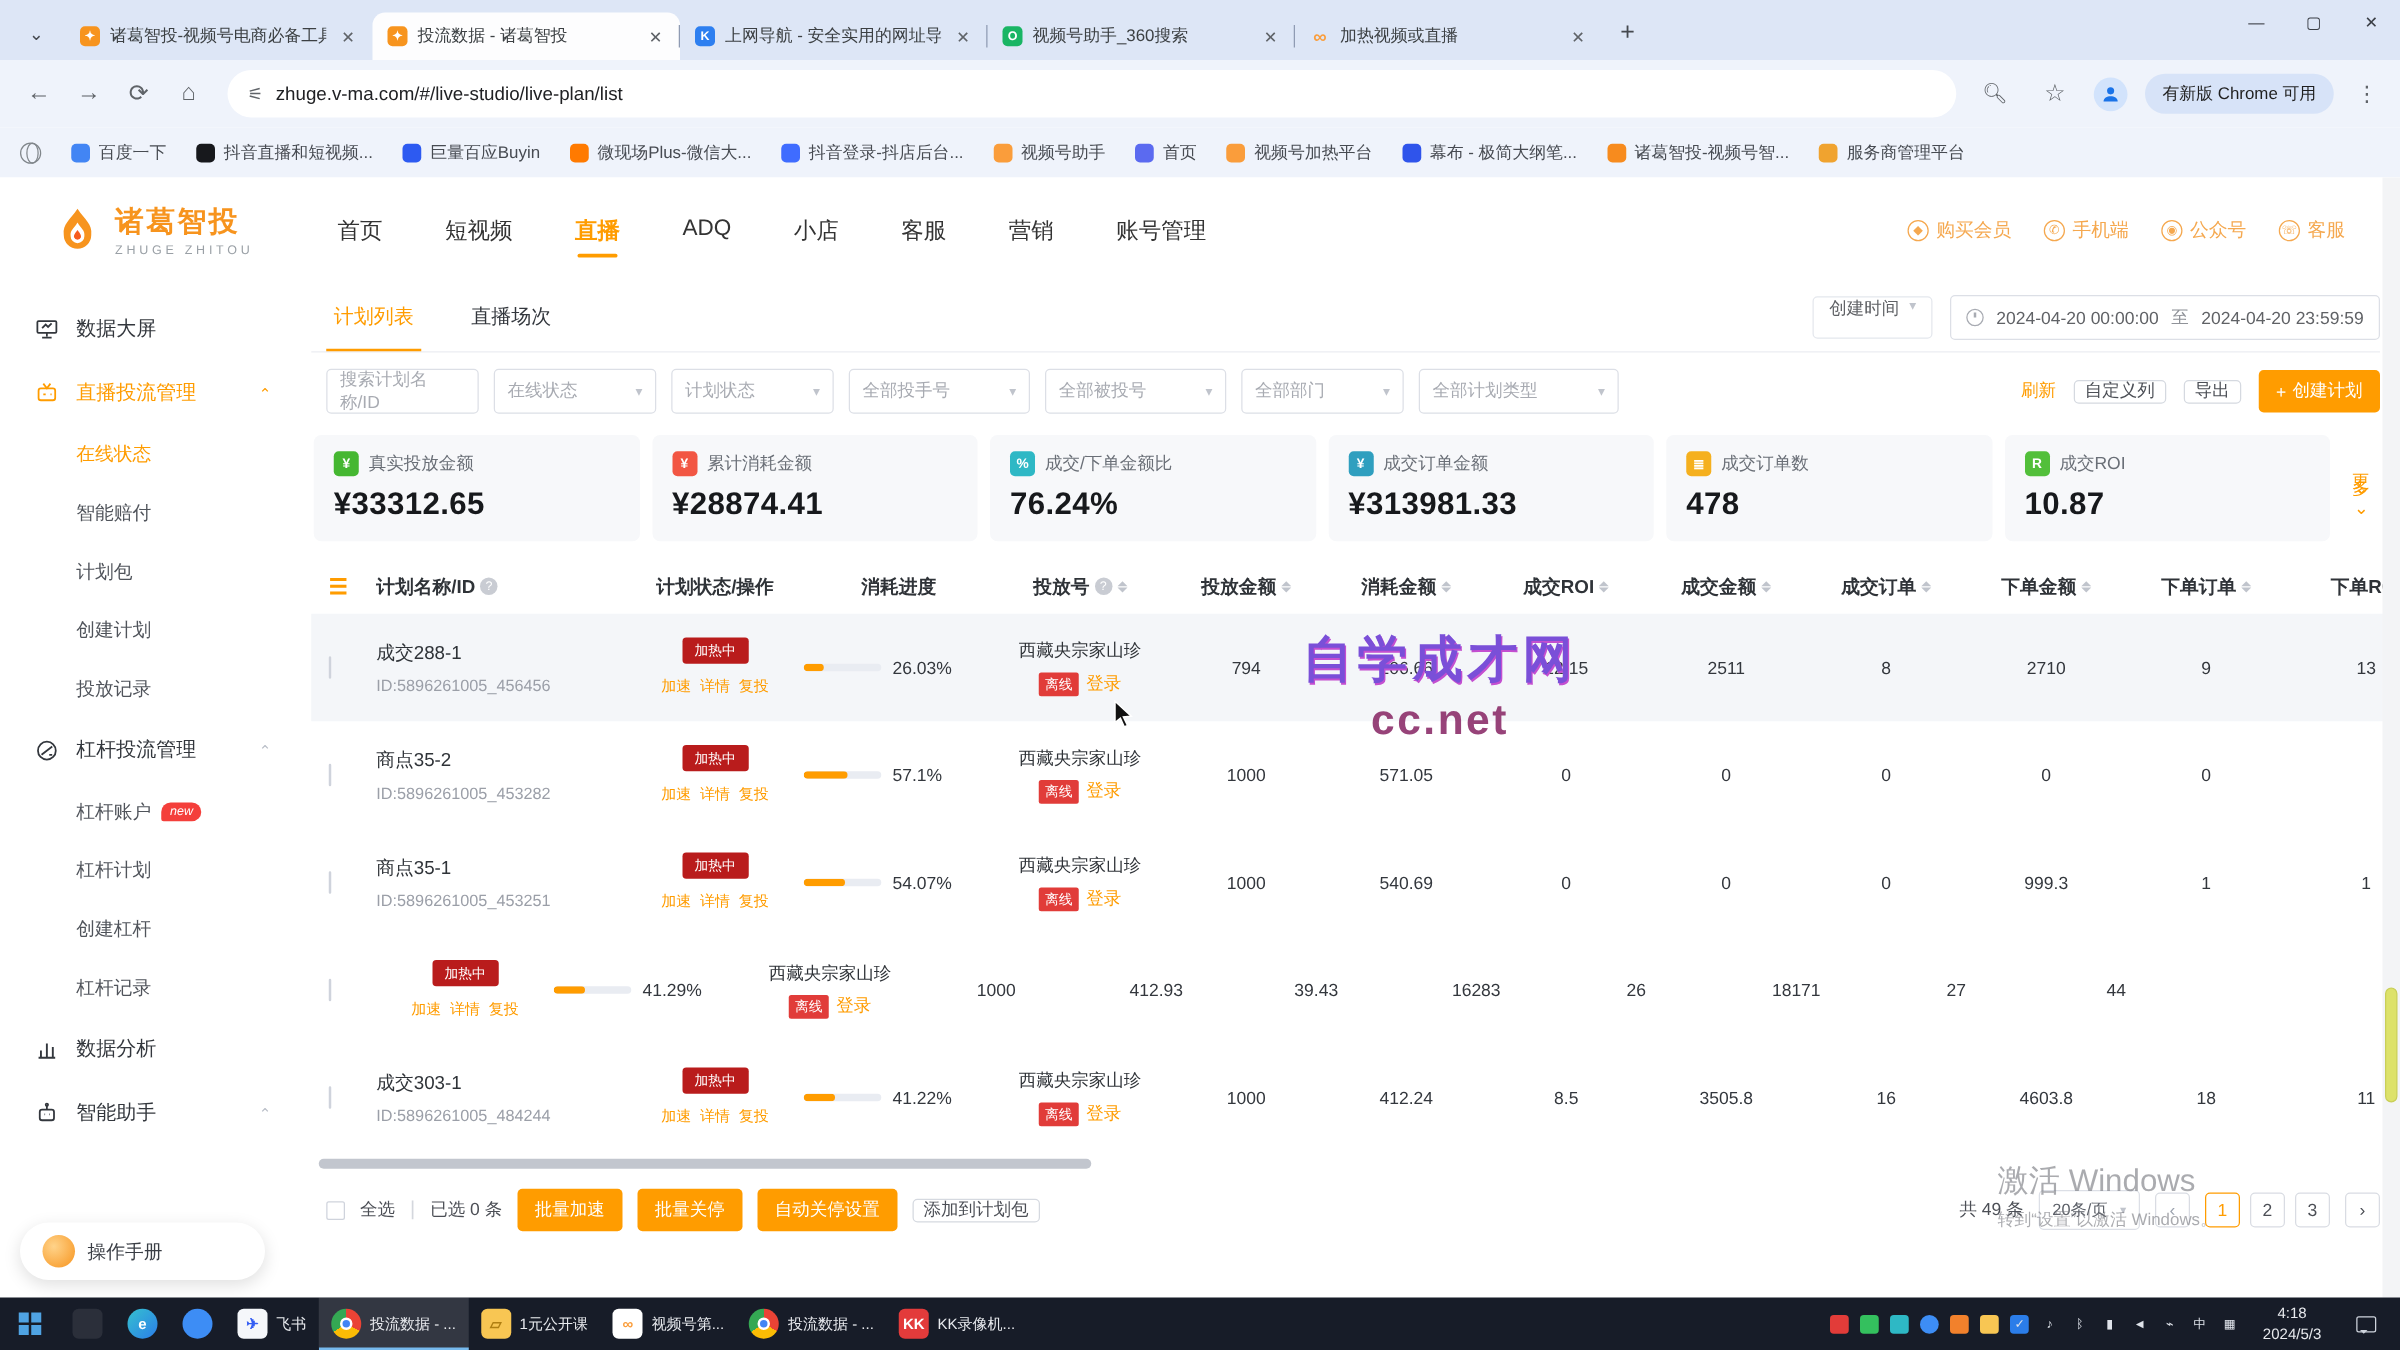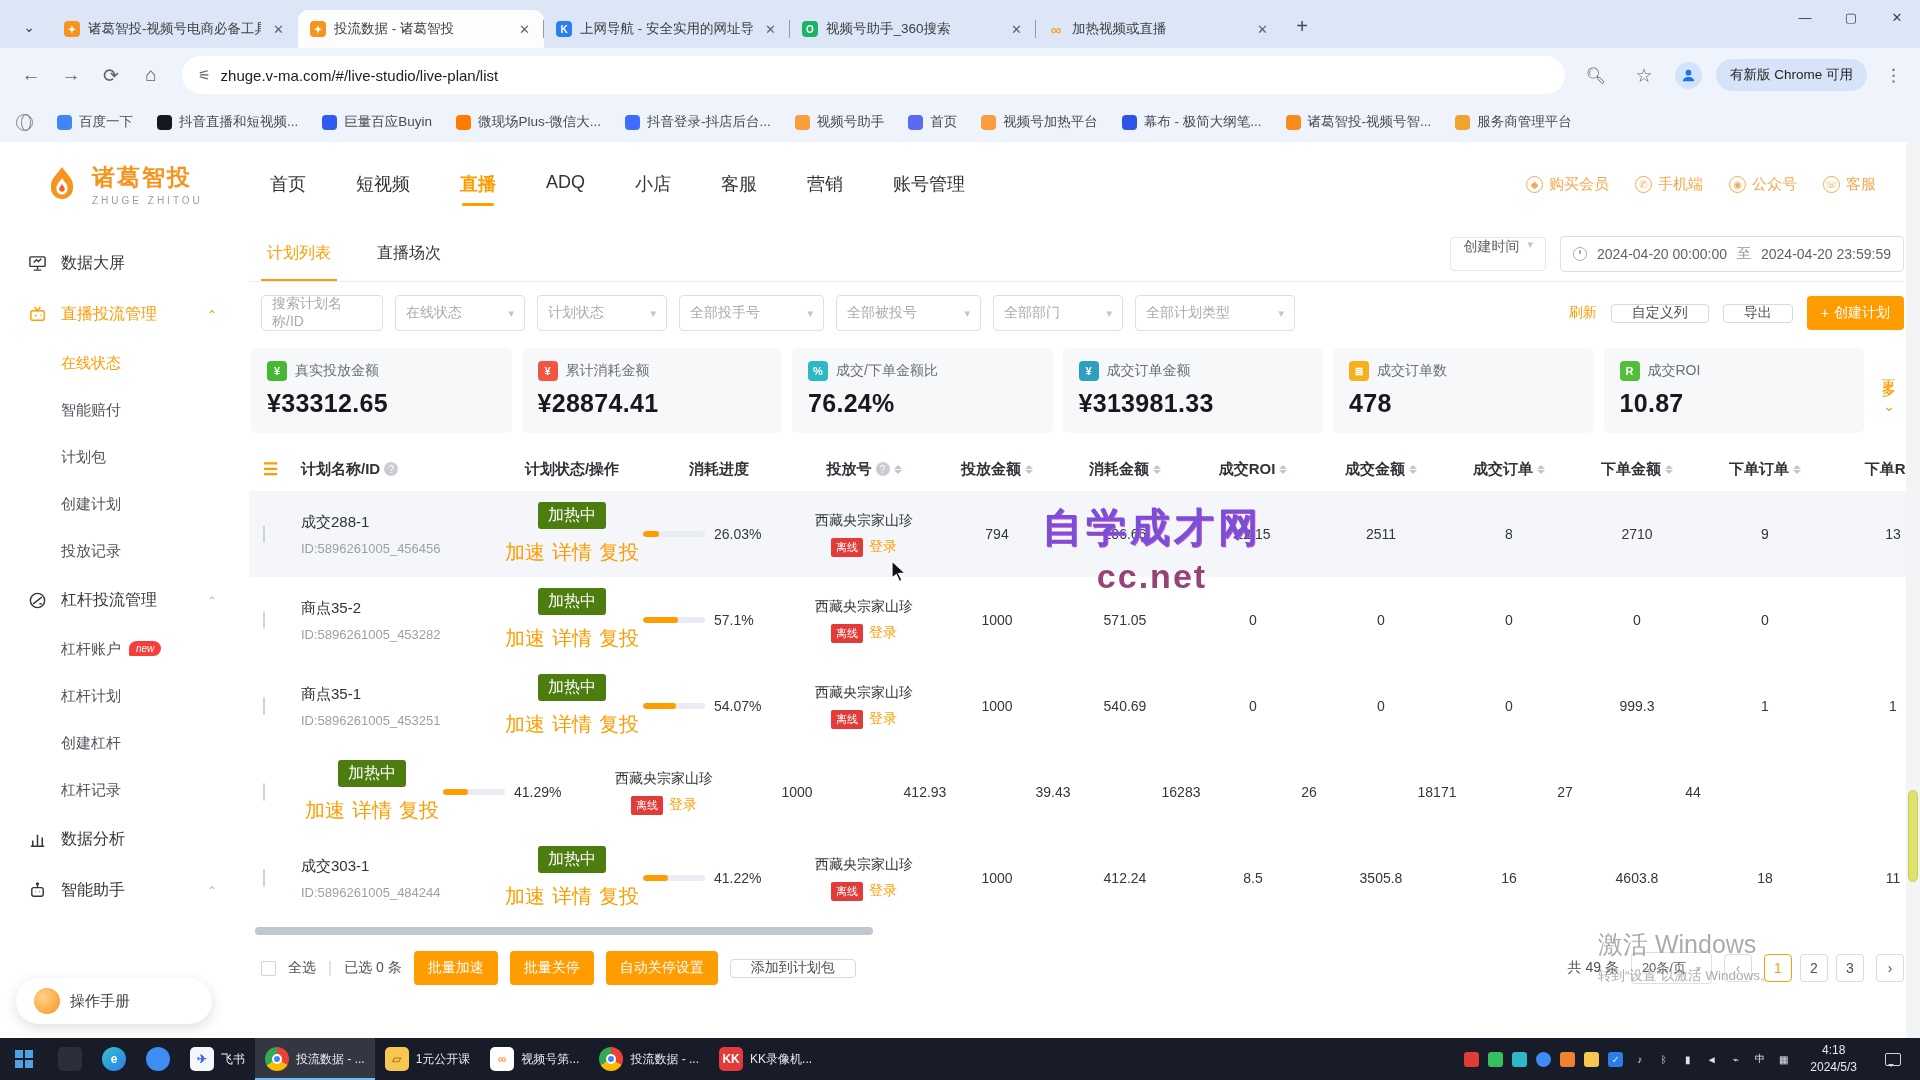--- a/index.html
+++ b/index.html
@@ -74,21 +74,21 @@
   .sortdd { display:flex; align-items:flex-start; gap:8px; font-size:14px; color:#606266; border:1px solid #e4e7ed; border-radius:4px; height:34px; padding:0 12px; background:#fff; }
   .daterange { display:flex; align-items:center; gap:10px; border:1px solid #dcdfe6; border-radius:4px; height:36px; padding:0 12px; font-size:14px; color:#606266; background:#fff; }
   .clockic { width:14px; height:14px; border:1.5px solid #a8abb2; border-radius:50%; position:relative; }
   .clockic::after { content:""; position:absolute; left:5px; top:2px; width:1.5px; height:4px; background:#a8abb2; }
 
   .filter-row { display:flex; align-items:center; gap:12px; padding:13px 0 13px 12px; }
   .f-input { height:36px; border:1px solid #dcdfe6; border-radius:4px; display:flex; align-items:center; padding:0 10px; font-size:14px; color:#a8abb2; background:#fff; justify-content:space-between; gap:8px; }
   .f-input .dd { color:#c0c4cc; font-size:11px; }
   .fr-right { margin-left:auto; display:flex; align-items:center; gap:14px; }
   .lnk { color:#ff9c00; font-size:14px; }
-  .btn-w { height:19px; border:1px solid #d5d9e0; border-radius:4px; background:#fff; color:#4c4f56; font-size:14px; display:flex; align-items:center; padding:0 20px; }
+  .btn-w { height:19px; border:1px solid #d5d9e0; border-radius:4px; background:#fff; color:#4c4f56; font-size:14px; display:flex; align-items:center; padding:0 8px; }
   .btn-o { height:34px; border-radius:4px; background:#ff9c00; color:#fff; font-size:14px; display:flex; align-items:center; padding:0 14px; gap:5px; }
 
   .stats-row { display:flex; gap:10px; padding:4px 0 4px 2px; align-items:stretch; }
   .stat { flex:1; background:#f7f8fa; border-radius:6px; padding:13px 16px 15px; }
   .stat .h { display:flex; align-items:center; gap:8px; font-size:14px; color:#6a6f77; }
   .stat .ic { width:20px; height:20px; border-radius:4px; color:#fff; font-size:11px; font-weight:bold; display:flex; align-items:center; justify-content:center; }
   .stat .v { font-size:25px; font-weight:bold; color:#17191c; margin-top:8px; letter-spacing:.3px; }
   .more-strip { width:30px; flex:none; display:flex; flex-direction:column; align-items:center; justify-content:center; gap:6px; color:#ff9c00; font-size:14px; }
   .more-strip .mt { writing-mode:vertical-lr; letter-spacing:4px; }
 
@@ -107,22 +107,22 @@
   .info-ic { width:14px; height:14px; border-radius:50%; background:#c9ccd3; color:#fff; font-size:10px; display:inline-flex; align-items:center; justify-content:center; font-weight:normal; }
   .sorts { display:inline-flex; flex-direction:column; gap:1px; }
   .sorts i { border:4px solid transparent; display:block; width:0; height:0; }
   .sorts .up { border-bottom-color:#c0c4cc; }
   .sorts .dn { border-top-color:#c0c4cc; }
   .drow { height:86px; font-size:14px; color:#33373d; }
   .drow.hl { background:#f4f6f9; }
   .chk { width:15px; height:15px; border:1px solid #cfd3dc; border-radius:2px; background:#fff; margin-left:14px; }
   .pname { font-size:15px; color:#2f3338; }
   .pid { font-size:13px; color:#9b9fa8; margin-top:9px; }
-  .badge-hot { display:inline-block; background:#4d7c0f; color:#fff; font-size:16px; padding:3px 10px; border-radius:3px; }
-  .ops { margin-top:10px; color:#ff9c00; font-size:20px; display:flex; gap:7px; justify-content:center; }
+  .badge-hot { display:inline-block; background:#b91c1c; color:#fff; font-size:11px; padding:3px 10px; border-radius:3px; }
+  .ops { margin-top:10px; color:#ff9c00; font-size:12px; display:flex; gap:7px; justify-content:center; }
   .progwrap { display:flex; align-items:center; gap:9px; }
   .pbar { width:62px; height:6px; border-radius:3px; background:#e9ecf2; overflow:hidden; }
   .pbar i { display:block; height:100%; border-radius:3px; background:#ff9c00; }
   .accname { font-size:14px; color:#2f3338; }
   .accline { margin-top:8px; display:flex; align-items:center; gap:6px; justify-content:center; }
   .badge-off { background:#e13c39; color:#fff; font-size:11px; padding:2px 5px; border-radius:2px; }
   .hscroll { width:618px; height:8px; border-radius:4px; background:#c2c6ce; margin:6px 0 0 6px; }
 
   .footer-bar { display:flex; align-items:center; gap:12px; margin-top:10px; height:46px; padding-left:12px; }
   .fb-txt { font-size:14px; color:#4c4f56; }

